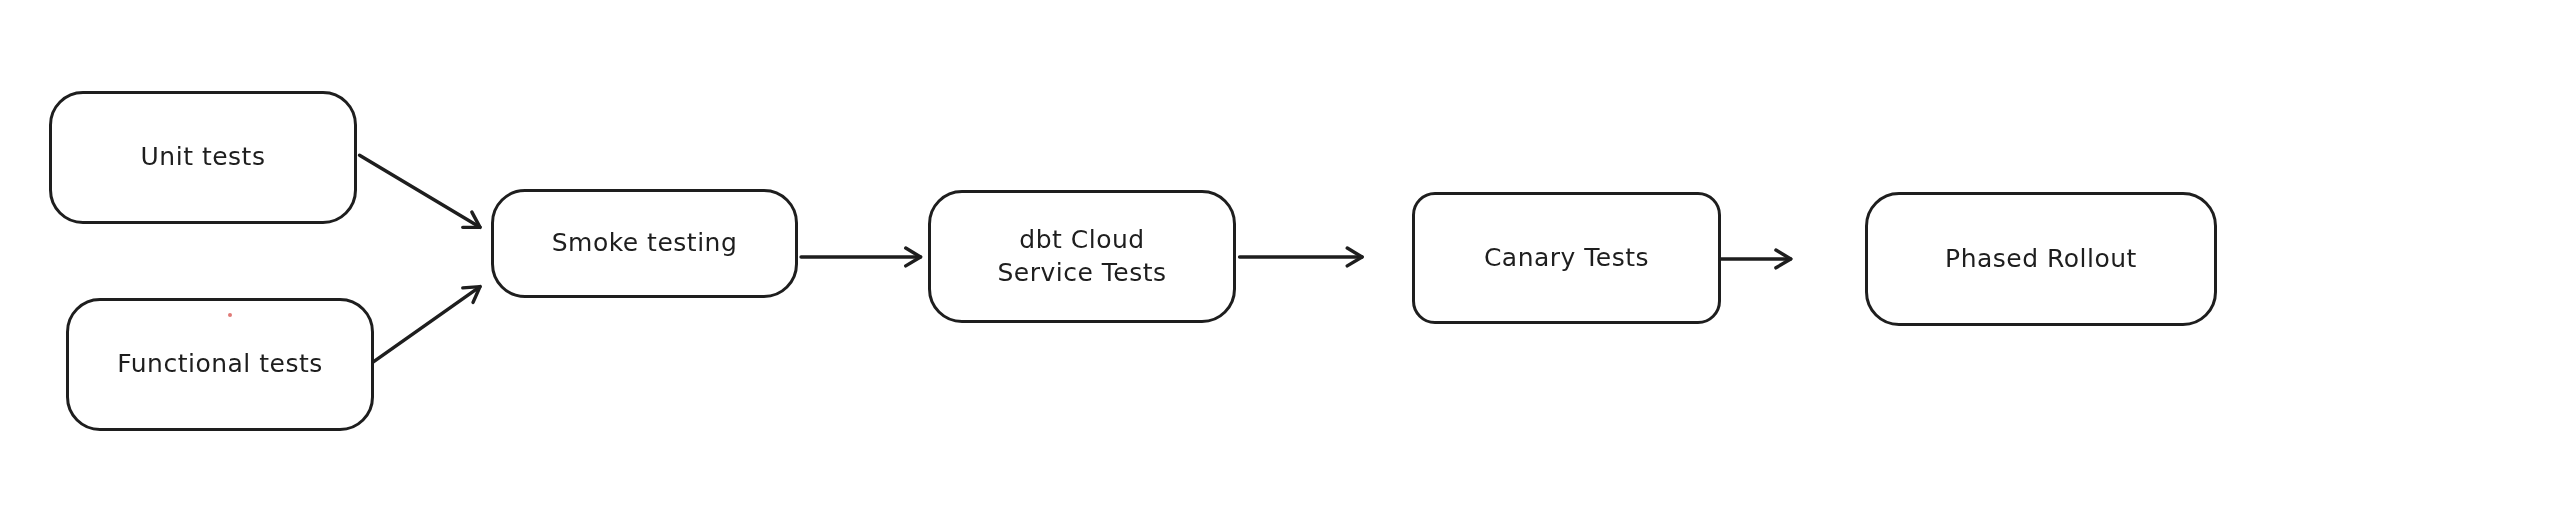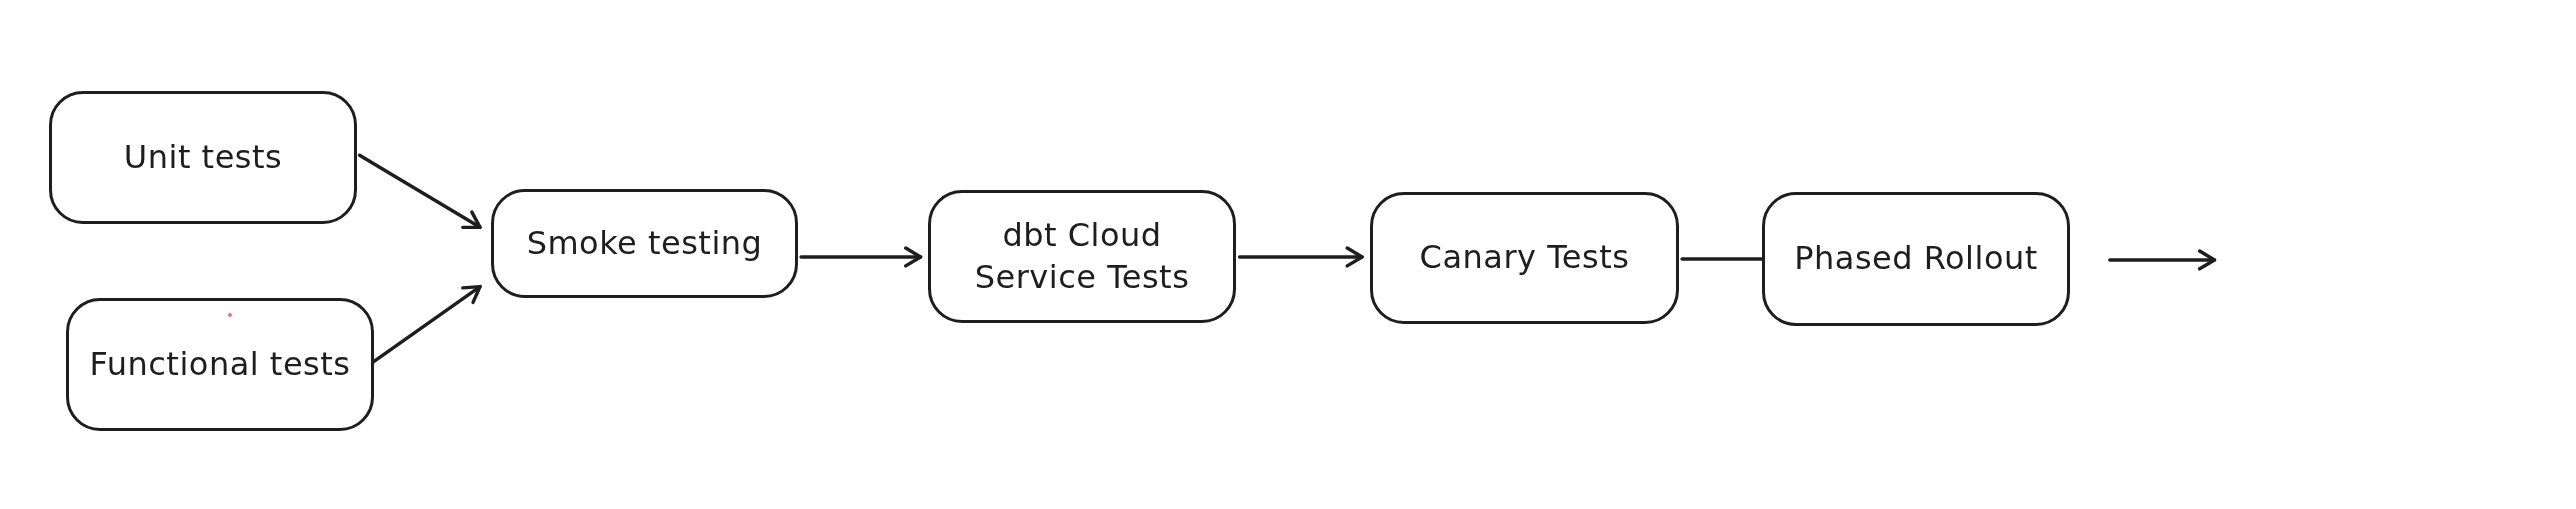--- a/index.html
+++ b/index.html
@@ -21,33 +21,33 @@
     border: 3.5px solid #1e1e1e;
     border-radius: 34px;
     background: #ffffff;
     display: flex;
     align-items: center;
     justify-content: center;
     z-index: 2;
   }
   .node .label {
     color: #1e1e1e;
-    font-size: 32px;
+    font-size: 25px;
     line-height: 1.3;
     text-align: center;
     white-space: pre-line;
     letter-spacing: 0.5px;
   }
   
   #n-unit       { left: 49px;   top: 91px;  width: 308px; height: 133px; }
   #n-functional { left: 49px;   top: 298px; width: 308px; height: 133px; margin-left: 17px; }
   #n-smoke      { left: 491px;  top: 189px; width: 307px; height: 109px; }
   #n-dbt        { left: 928px;  top: 190px; width: 308px; height: 133px; }
-  #n-canary     { left: 1370px; top: 192px; width: 309px; height: 132px; }
-  #n-phased     { left: 1762px; top: 192px; width: 308px; height: 134px; }
+  #n-canary     { left: 1412px; top: 192px; width: 309px; height: 132px; border-radius: 23px; }
+  #n-phased     { left: 1865px; top: 192px; width: 352px; height: 134px; }
   #n-you        { left: 2222px; top: 192px; width: 308px; height: 136px; }
 
   .edges-svg {
     position: absolute;
     left: 0;
     top: 0;
     width: 2576px;
     height: 510px;
     z-index: 1;
   }

